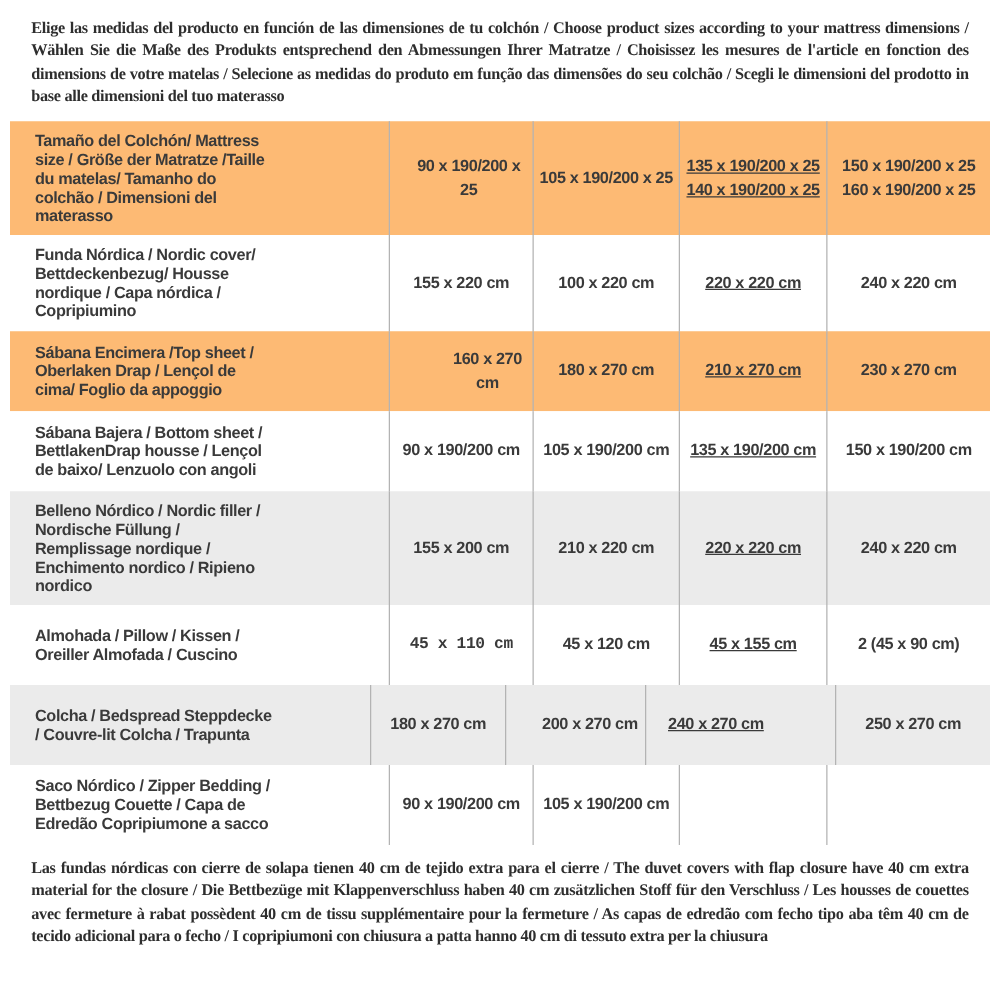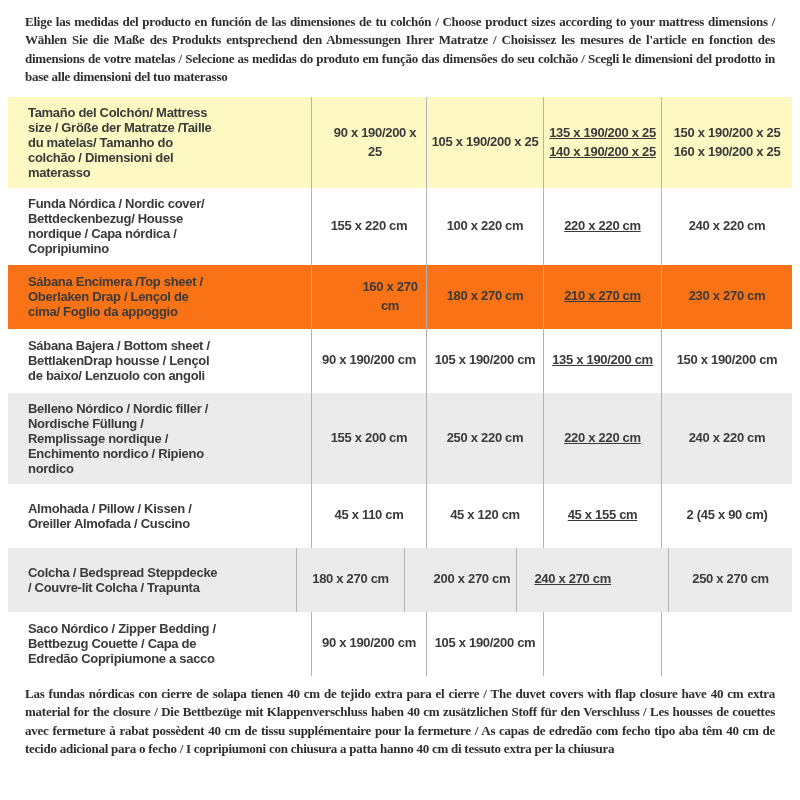--- a/index.html
+++ b/index.html
@@ -79,21 +79,21 @@
   .c4 { width: 131px; }
 </style>
 </head>
 <body>
 
 <div class="page">
 
   <p class="intro">Elige las medidas del producto en función de las dimensiones de tu colchón / Choose product sizes according to your mattress dimensions / Wählen Sie die Maße des Produkts entsprechend den Abmessungen Ihrer Matratze / Choisissez les mesures de l'article en fonction des dimensions de votre matelas / Selecione as medidas do produto em função das dimensões do seu colchão / Scegli le dimensioni del prodotto in base alle dimensioni del tuo materasso</p>
 
   <div class="size-table">
-  <div class="trow" style="background: #fef9c3; align-items: center;">
+  <div class="trow" style="background: #fdba74; align-items: center;">
     <div class="lcell">
       <span class="ltext row-label">Tamaño del Colchón/ Mattress size / Größe der Matratze /Taille du matelas/ Tamanho do colchão / Dimensioni del materasso</span>
     </div>
     <div class="dcell c1 cell-value" style="border-left-color: rgb(179, 179, 179); padding-left: 14px;">90 x 190/200 x 25</div>
     <div class="dcell c2 cell-value" style="border-left-color: rgb(179, 179, 179);">105 x 190/200 x 25</div>
     <div class="dcell c3 cell-value" style="border-left-color: rgb(179, 179, 179);">135 x 190/200 x 25
 140 x 190/200 x 25</div>
     <div class="dcell c4 cell-value" style="border-left-color: rgb(179, 179, 179);">150 x 190/200 x 25
 160 x 190/200 x 25</div>
   </div>
@@ -101,21 +101,21 @@
   <div class="trow">
     <div class="lcell">
       <span class="ltext row-label">Funda Nórdica /  Nordic cover/ Bettdeckenbezug/ Housse nordique  / Capa nórdica / Copripiumino</span>
     </div>
     <div class="dcell c1 cell-value" style="border-left-color: rgb(179, 179, 179);">155 x 220 cm</div>
     <div class="dcell c2 cell-value" style="border-left-color: rgb(179, 179, 179);">100 x 220 cm</div>
     <div class="dcell c3 cell-value" style="border-left-color: rgb(179, 179, 179);">220 x 220 cm</div>
     <div class="dcell c4 cell-value" style="border-left-color: rgb(179, 179, 179);">240 x 220 cm</div>
   </div>
 
-  <div class="trow" style="background: #f97316;">
+  <div class="trow" style="background: #fdba74;">
     <div class="lcell">
       <span class="ltext row-label">Sábana Encimera /Top sheet / Oberlaken Drap / Lençol de cima/ Foglio da appoggio</span>
     </div>
     <div class="dcell c1 cell-value" style="border-left-color: rgb(179, 179, 179); padding-left: 44px;">160 x 270 cm</div>
     <div class="dcell c2 cell-value" style="border-left-color: rgb(179, 179, 179);">180 x 270 cm</div>
     <div class="dcell c3 cell-value" style="border-left-color: rgb(179, 179, 179);">210 x 270 cm</div>
     <div class="dcell c4 cell-value" style="border-left-color: rgb(179, 179, 179);">230 x 270 cm</div>
   </div>
 
   <div class="trow">
@@ -126,30 +126,30 @@
     <div class="dcell c2 cell-value" style="border-left-color: rgb(179, 179, 179);">105 x 190/200 cm</div>
     <div class="dcell c3 cell-value" style="border-left-color: rgb(179, 179, 179);">135 x 190/200 cm</div>
     <div class="dcell c4 cell-value" style="border-left-color: rgb(179, 179, 179);">150 x 190/200 cm</div>
   </div>
 
   <div class="trow" style="background: rgb(235, 235, 235);">
     <div class="lcell">
       <span class="ltext row-label">Belleno Nórdico / Nordic filler / Nordische Füllung / Remplissage nordique / Enchimento nordico / Ripieno nordico</span>
     </div>
     <div class="dcell c1 cell-value" style="border-left-color: rgb(179, 179, 179);">155 x 200 cm</div>
-    <div class="dcell c2 cell-value" style="border-left-color: rgb(179, 179, 179);">250 x 220 cm</div>
+    <div class="dcell c2 cell-value" style="border-left-color: rgb(179, 179, 179);">210 x 220 cm</div>
     <div class="dcell c3 cell-value" style="border-left-color: rgb(179, 179, 179);">220 x 220 cm</div>
     <div class="dcell c4 cell-value" style="border-left-color: rgb(179, 179, 179);">240 x 220 cm</div>
   </div>
 
   <div class="trow">
     <div class="lcell">
       <span class="ltext row-label">Almohada  / Pillow / Kissen / Oreiller Almofada / Cuscino</span>
     </div>
-    <div class="dcell c1 cell-value" style="border-left-color: rgb(179, 179, 179);">45 x 110 cm</div>
+    <div class="dcell c1 cell-value" style="border-left-color: rgb(179, 179, 179); font-family: Liberation Mono, monospace;">45 x 110 cm</div>
     <div class="dcell c2 cell-value" style="border-left-color: rgb(179, 179, 179);">45 x 120 cm</div>
     <div class="dcell c3 cell-value" style="border-left-color: rgb(179, 179, 179);">45 x 155 cm</div>
     <div class="dcell c4 cell-value" style="border-left-color: rgb(179, 179, 179);">2 (45 x 90 cm)</div>
   </div>
 
   <div class="trow" style="background: rgb(235, 235, 235);">
     <div class="lcell">
       <span class="ltext row-label">Colcha / Bedspread Steppdecke / Couvre-lit Colcha / Trapunta</span>
     </div>
     <div class="dcell c1 cell-value" style="border-left-color: rgb(179, 179, 179);">180 x 270 cm</div>

